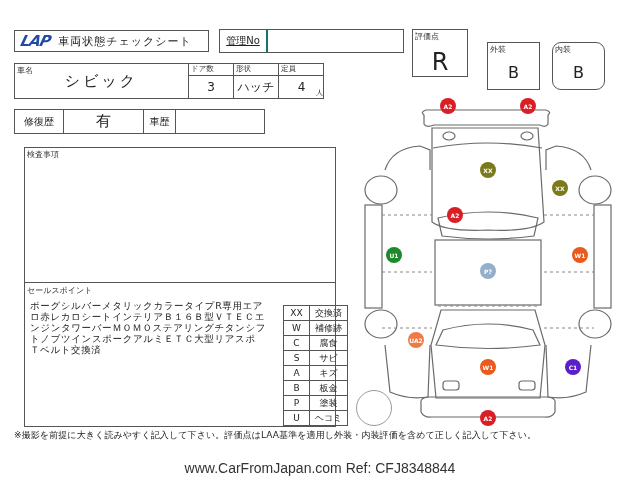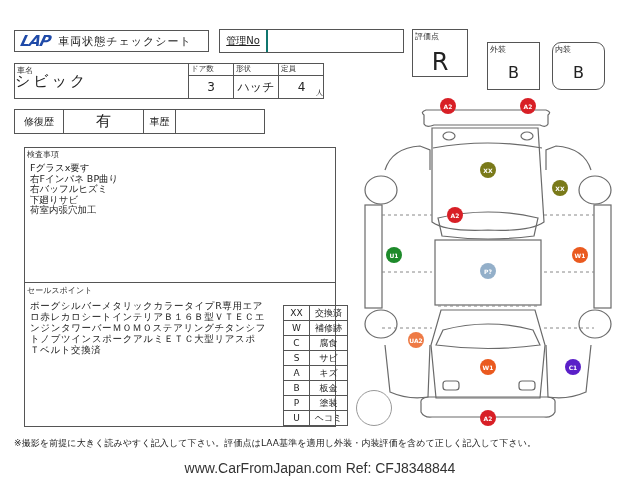--- a/index.html
+++ b/index.html
@@ -26,41 +26,41 @@
   .notes .inspect-lines { position: absolute; left: 5px; top: 15px; font-size: 9.5px; line-height: 10.5px; }
   .notes .sales { position: absolute; left: 5px; top: 152px; right: 6px; font-size: 9.5px; line-height: 11px; letter-spacing: 0.6px; }
   .legend { left: 283px; top: 305px; width: 65px; height: 121px; }
   .legend table { border-collapse: collapse; width: 100%; height: 100%; }
   .legend td { border: 1px solid #555; font-size: 9px; text-align: center; height: 15px; padding: 0; }
   .legend td.code { width: 26px; }
   .grade { left: 412px; top: 29px; width: 56px; height: 48px; }
   .grade .big { position: absolute; left: 0; right: 0; top: 18px; text-align: center; font-size: 24px; }
   .sub { width: 53px; height: 48px; top: 42px; }
   .sub .big { position: absolute; left: 0; right: 0; top: 20px; text-align: center; font-size: 16px; }
-  .footer-note { left: 14px; top: 429px; font-size: 9px; color: #222; white-space: nowrap; letter-spacing: 0.1px; margin-top: 8px; }
+  .footer-note { left: 14px; top: 429px; font-size: 9px; color: #222; white-space: nowrap; letter-spacing: 0.1px; }
   .source { left: 0; right: 0; top: 460px; text-align: center; font-size: 14px; color: #333; font-family: "Liberation Sans", sans-serif; }
   .badge { position: absolute; width: 16px; height: 16px; border-radius: 50%; color: #fff; font-size: 6px; font-weight: bold; display: flex; align-items: center; justify-content: center; font-family: "DejaVu Sans", sans-serif; }
   .blank-circle { position: absolute; left: 356px; top: 390px; width: 36px; height: 36px; border: 1px solid #999; border-radius: 50%; }
 </style>
 </head>
 <body>
 
 <div class="box logo-box">
   <span class="logo">LAP</span>
   <span class="logo-title">車両状態チェックシート</span>
 </div>
 
 <div class="box mgmt">
   <div class="k">管理No</div>
 </div>
 
 <div class="box car">
   <div class="cell" style="left:0;width:174px;">
     <span class="lbl">車名</span>
-    <div class="abs" style="left:0;right:0;top:8px;text-align:left;font-size:15px;letter-spacing:3px;">シビック</div>
+    <div class="abs" style="left:0;right:0;top:8px;text-align:center;font-size:15px;letter-spacing:3px;">シビック</div>
   </div>
   <div class="cell" style="left:174px;width:45px;">
     <div class="hdr">ドア数</div>
     <div class="val">3</div>
   </div>
   <div class="cell" style="left:219px;width:45px;">
     <div class="hdr">形状</div>
     <div class="val">ハッチ</div>
   </div>
   <div class="cell" style="left:264px;width:45px;border-right:none;">
@@ -72,27 +72,20 @@
 
 <div class="box repair">
   <div style="width:49px;">修復歴</div>
   <div style="width:80px;font-size:15px;">有</div>
   <div style="width:32px;">車歴</div>
   <div style="flex:1;"></div>
 </div>
 
 <div class="box notes">
   <span class="lbl">検査事項</span>
-  <div class="inspect-lines">
-    <div>Fグラスx要す</div>
-    <div>右Fインパネ BP曲り</div>
-    <div>右バッフルヒズミ</div>
-    <div>下廻りサビ</div>
-    <div>荷室内張穴加工</div>
-  </div>
   <div class="sep"></div>
   <span class="lbl" style="top:137px;">セールスポイント</span>
   <div class="sales">
     <div>ボーグシルバーメタリックカラータイプR専用エア</div>
     <div>ロ赤レカロシートインテリアＢ１６Ｂ型ＶＴＥＣエ</div>
     <div>ンジンタワーバーＭＯＭＯステアリングチタンシフ</div>
     <div>トノブツインスポークアルミＥＴＣ大型リアスポ</div>
     <div>Ｔベルト交換済</div>
   </div>
 </div>

